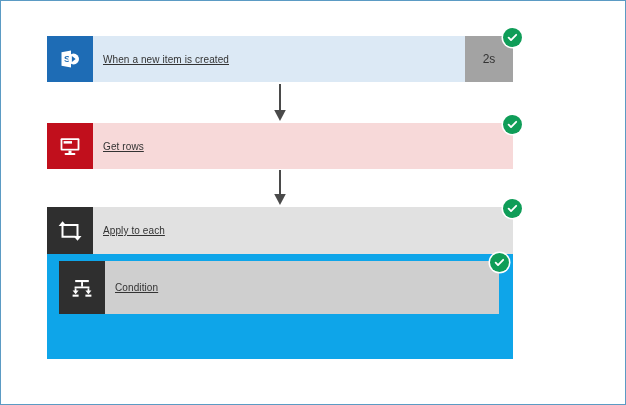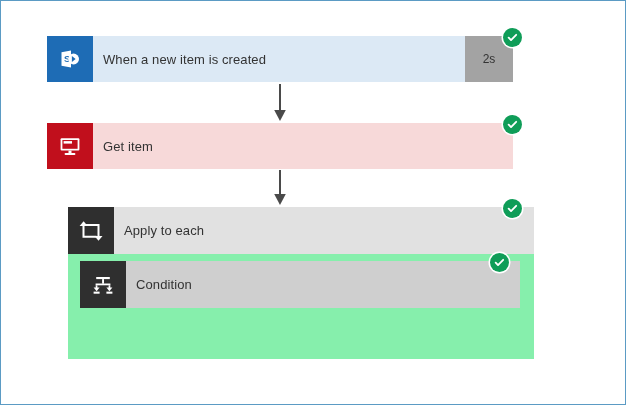--- a/index.html
+++ b/index.html
@@ -34,24 +34,25 @@
     width: 46px;
     display: flex;
     align-items: center;
     justify-content: center;
   }
   .card-title {
     flex: 1 1 auto;
     display: flex;
     align-items: center;
     padding-left: 10px;
-    font-size: 13px;
+    font-size: 10px;
     color: #333333;
     letter-spacing: .1px;
     white-space: nowrap;
+    text-decoration: underline;
   }
   .card-duration {
     flex: 0 0 48px;
     width: 48px;
     display: flex;
     align-items: center;
     justify-content: center;
     font-size: 12px;
     color: #333333;
   }
@@ -78,38 +79,37 @@
   #card-getrows .card-icon { background: #c10f1c; }
   #card-getrows .card-duration { background: #e3a6a9; }
 
   
   #scope-applytoeach {
     position: absolute;
     left: 46px;
     top: 206px;
     width: 466px;
     height: 152px;
-    background: #86efac;
+    background: #0ea5e9;
     box-sizing: border-box;
-    margin-left: 21px;
   }
   #card-applytoeach {
     left: 0px;
     top: 0px;
     width: 466px;
     height: 47px;
     background: #e1e1e1;
   }
   #card-applytoeach .card-icon { background: #2f2f2f; }
 
   #card-condition {
     left: 12px;
     top: 54px;
     width: 440px;
-    height: 47px;
+    height: 53px;
     background: #cfcfcf;
   }
   #card-condition .card-icon { background: #2f2f2f; }
 
   
   .status-badge {
     position: absolute;
     width: 19px;
     height: 19px;
     border-radius: 50%;
@@ -174,21 +174,21 @@
 
         <rect x="2.6" y="4.2" width="18.8" height="12.4" rx="1.1" fill="#ffffff"></rect>
         <rect x="4.4" y="6.0" width="15.2" height="8.8" fill="#c10f1c"></rect>
 
         <rect x="5.6" y="7.1" width="8.4" height="2.5" fill="#ffffff"></rect>
 
         <rect x="10.5" y="16.6" width="3" height="2.6" fill="#ffffff"></rect>
         <rect x="6.6" y="19.0" width="10.8" height="1.9" rx="0.9" fill="#ffffff"></rect>
       </svg>
     </div>
-    <div class="card-title">Get item</div>
+    <div class="card-title">Get rows</div>
   </div>
   <div class="status-badge" id="badge-getrows">
     <svg width="11" height="11" viewBox="0 0 12 12" aria-hidden="true">
       <path d="M1.8 6.2 L4.4 8.8 L10.0 3.1" stroke="#ffffff" stroke-width="2" fill="none" stroke-linecap="round" stroke-linejoin="round"></path>
     </svg>
   </div>
 
   <div class="connector" id="connector-2">
     <svg width="14" height="36" viewBox="0 0 14 36" aria-hidden="true">
       <rect x="6" y="0" width="2" height="25" fill="#4a4a4a"></rect>

